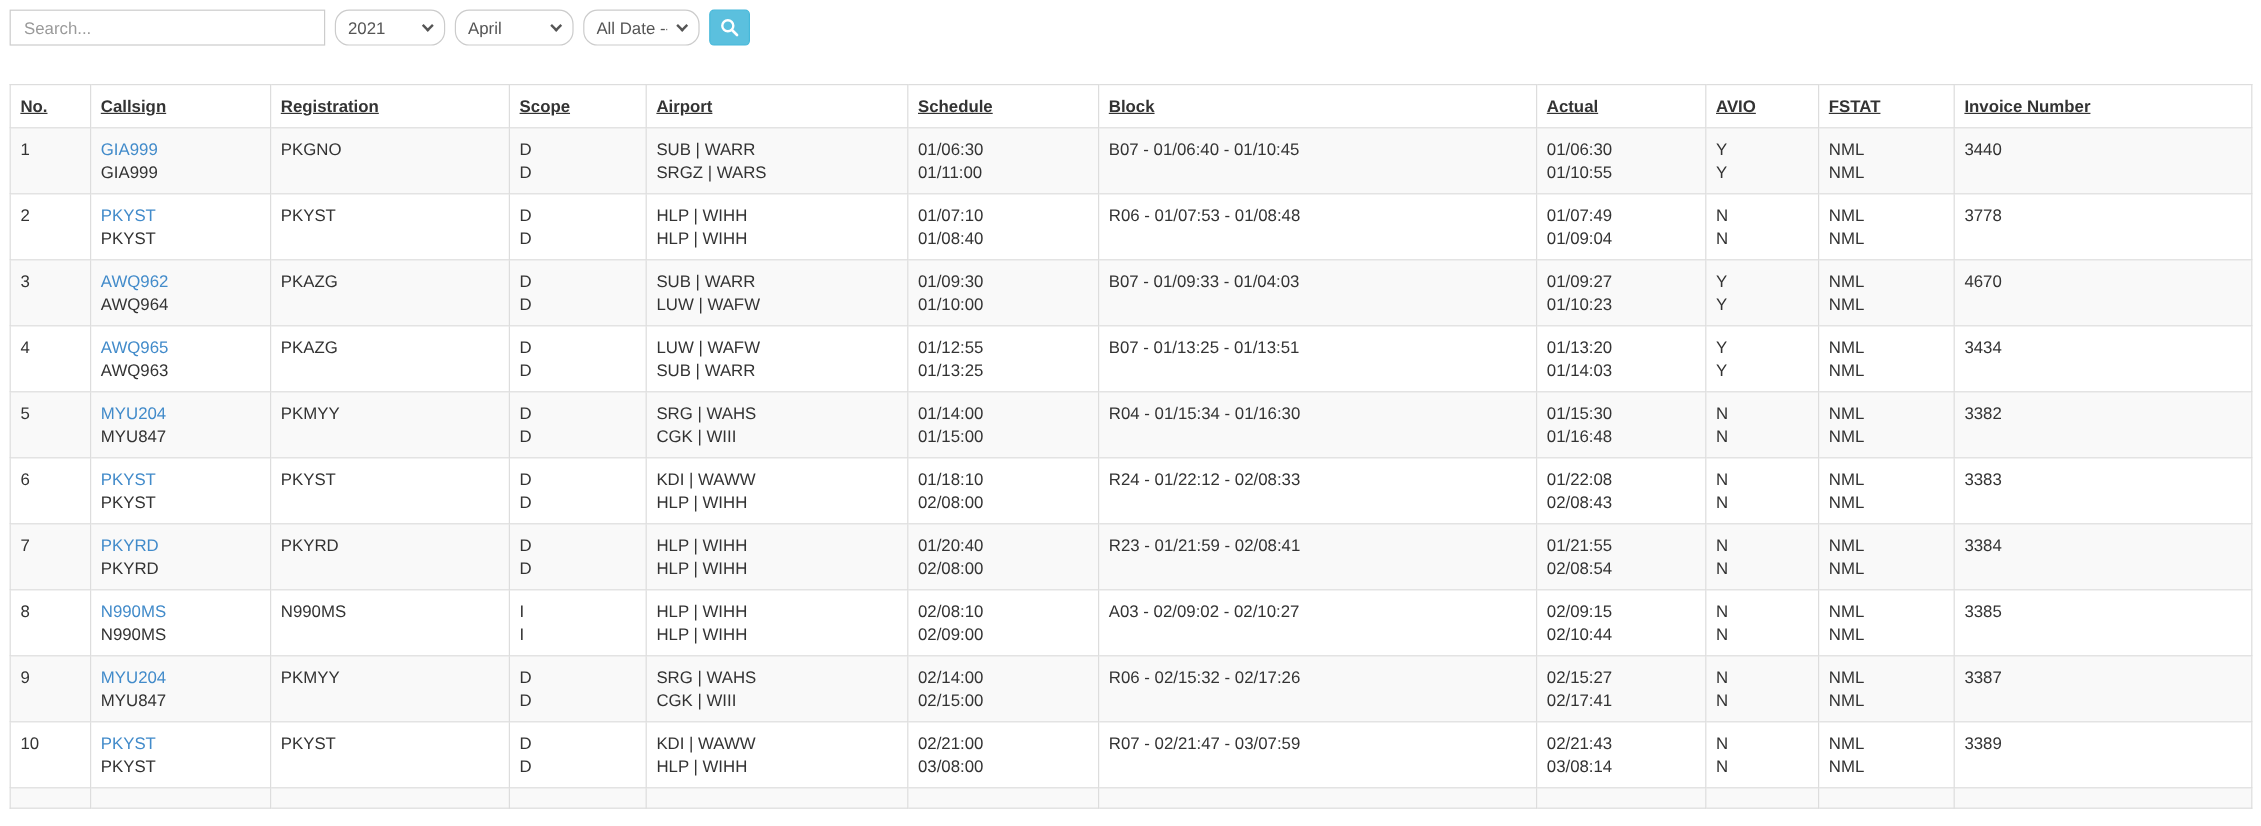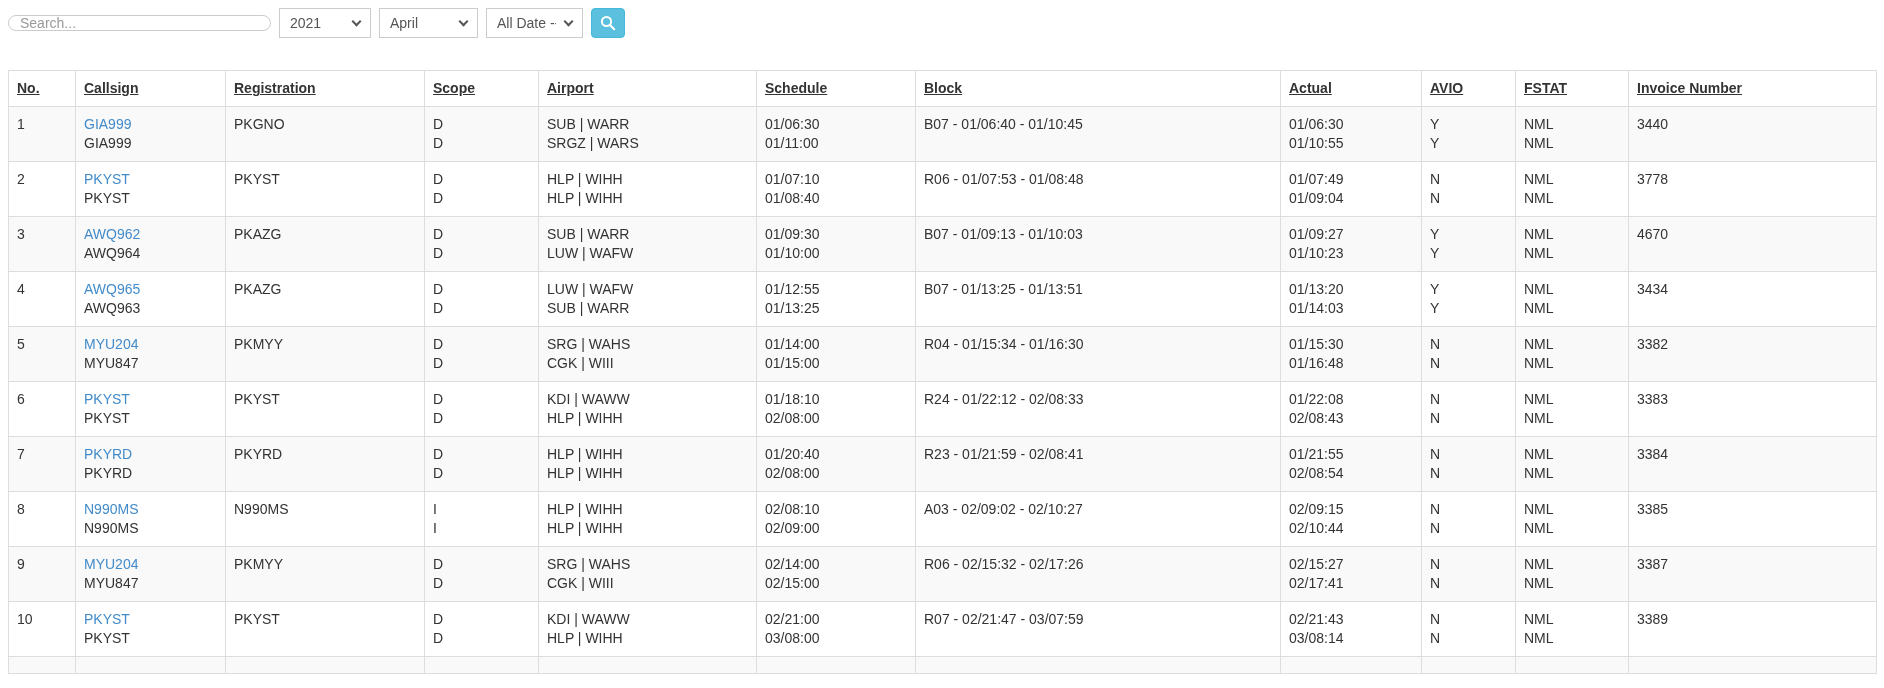--- a/index.html
+++ b/index.html
@@ -12,33 +12,33 @@
   .page { padding: 8px; }
 
   .page-title {
     font-size: 17px; font-weight: 400; color: #333;
     line-height: 22px; margin: 0 0 5px 0;
   }
 
   
   .filter-bar { display: flex; align-items: center; gap: 8px; }
   .search-input {
-    width: 263px; height: 16px;
+    width: 263px; height: 30px;
     padding: 5px 11px; font-size: 14px; color: #555;
-    border: 1px solid #ccc; border-radius: 12px; outline: none;
+    border: 1px solid #ccc; border-radius: 0; outline: none;
     font-family: inherit;
   }
   .search-input::placeholder { color: #9a9a9a; }
   .select-wrap { position: relative; display: inline-block; }
   .select-wrap select {
     -webkit-appearance: none; appearance: none;
     width: 100%; height: 30px;
     padding: 4px 26px 4px 10px;
     font-size: 14px; color: #555; font-family: inherit;
-    background: #fff; border: 1px solid #ccc; border-radius: 0; outline: none;
+    background: #fff; border: 1px solid #ccc; border-radius: 12px; outline: none;
   }
   .chevron {
     position: absolute; right: 11px; top: 10px;
     width: 7px; height: 7px; pointer-events: none;
     border-right: 2px solid #555; border-bottom: 2px solid #555;
     transform: rotate(45deg);
   }
   .w-year  { width: 92px; }
   .w-month { width: 99px; }
   .w-date  { width: 97px; }
@@ -240,21 +240,21 @@
           </td>
           <td>
             <div class="line">SUB | WARR</div>
             <div class="line">LUW | WAFW</div>
           </td>
           <td>
             <div class="line">01/09:30</div>
             <div class="line">01/10:00</div>
           </td>
           <td>
-            <div class="line">B07 - 01/09:13 - 01/10:03</div>
+            <div class="line">B07 - 01/09:33 - 01/04:03</div>
           </td>
           <td>
             <div class="line">01/09:27</div>
             <div class="line">01/10:23</div>
           </td>
           <td>
             <div class="line">Y</div>
             <div class="line">Y</div>
           </td>
           <td>

